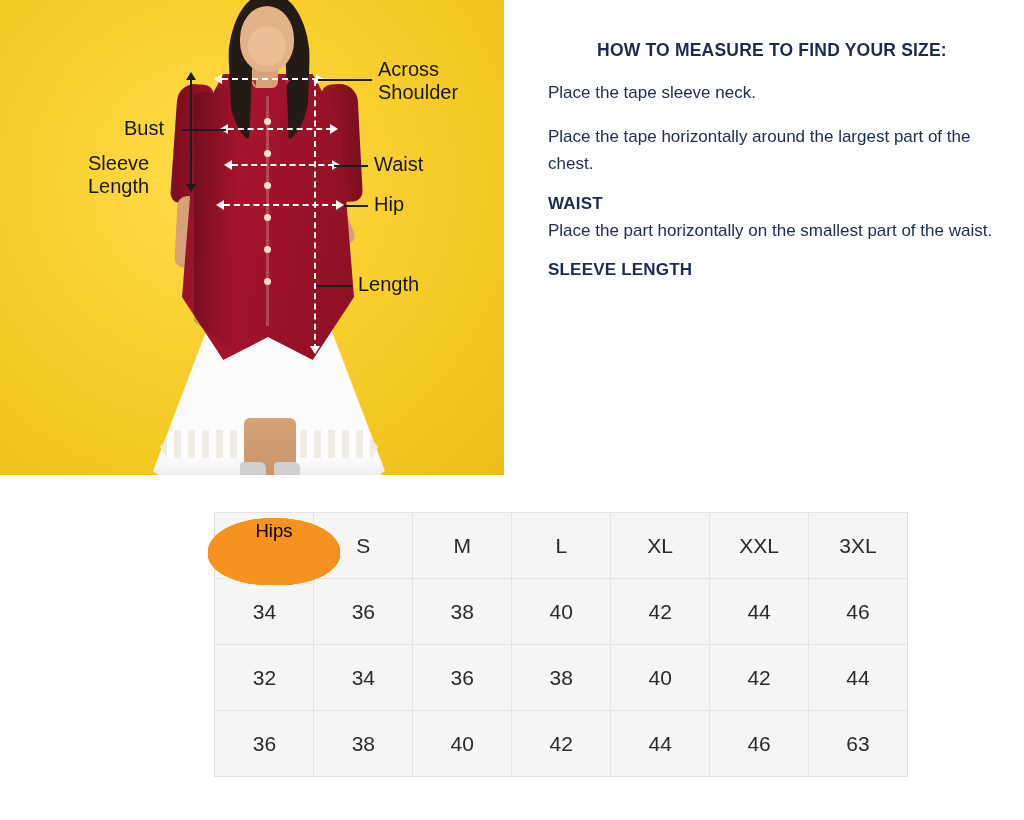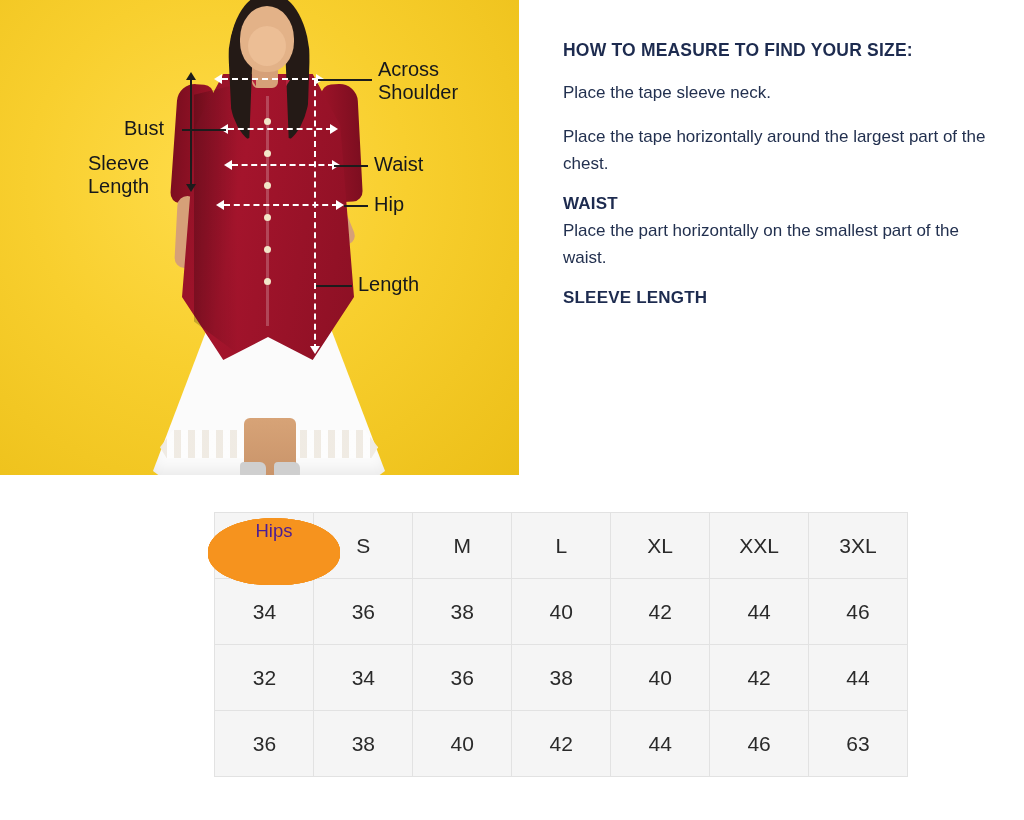--- a/index.html
+++ b/index.html
@@ -25,21 +25,20 @@
   }
 
   
   .figure-panel {
     position: relative;
     width: 504px;
     height: 475px;
     background: radial-gradient(circle at 42% 38%, #ffdc4a 0%, #f8cf2e 45%, #ecbf18 100%);
     overflow: hidden;
     flex: 0 0 504px;
-    padding-left: 15px;
   }
 
   
   .model {
     position: absolute;
     left: 148px;
     top: 0;
     width: 240px;
     height: 475px;
   }
@@ -249,20 +248,21 @@
     flex: 1 1 auto;
     padding: 40px 28px 0 44px;
     box-sizing: border-box;
   }
   .info-title {
     font-size: 17.5px;
     font-weight: bold;
     color: #1d2b4f;
     letter-spacing: .2px;
     margin: 0 0 18px 0;
+    text-align: center;
   }
   .info-block { margin-bottom: 16px; }
   .info-head {
     font-size: 17px;
     font-weight: bold;
     color: #1d2b4f;
     margin: 0 0 3px 0;
     letter-spacing: .2px;
   }
   .info-body {
@@ -288,21 +288,21 @@
     border: 1px solid #e2e2e2;
     height: 63px;
     text-align: center;
     vertical-align: middle;
     font-size: 21px;
     color: #2a2a2a;
     background: #f5f5f5;
   }
   table.size-table td.head {
     background: #f6931e;
-    color: #4c1d95;
+    color: #000000;
     font-size: 18.5px;
     border-color: #f6931e;
     width: 128px;
   }
   table.size-table tr:first-child td.head { font-size: 18.5px; }
 </style>
 </head>
 <body>
 
 <div class="top">

